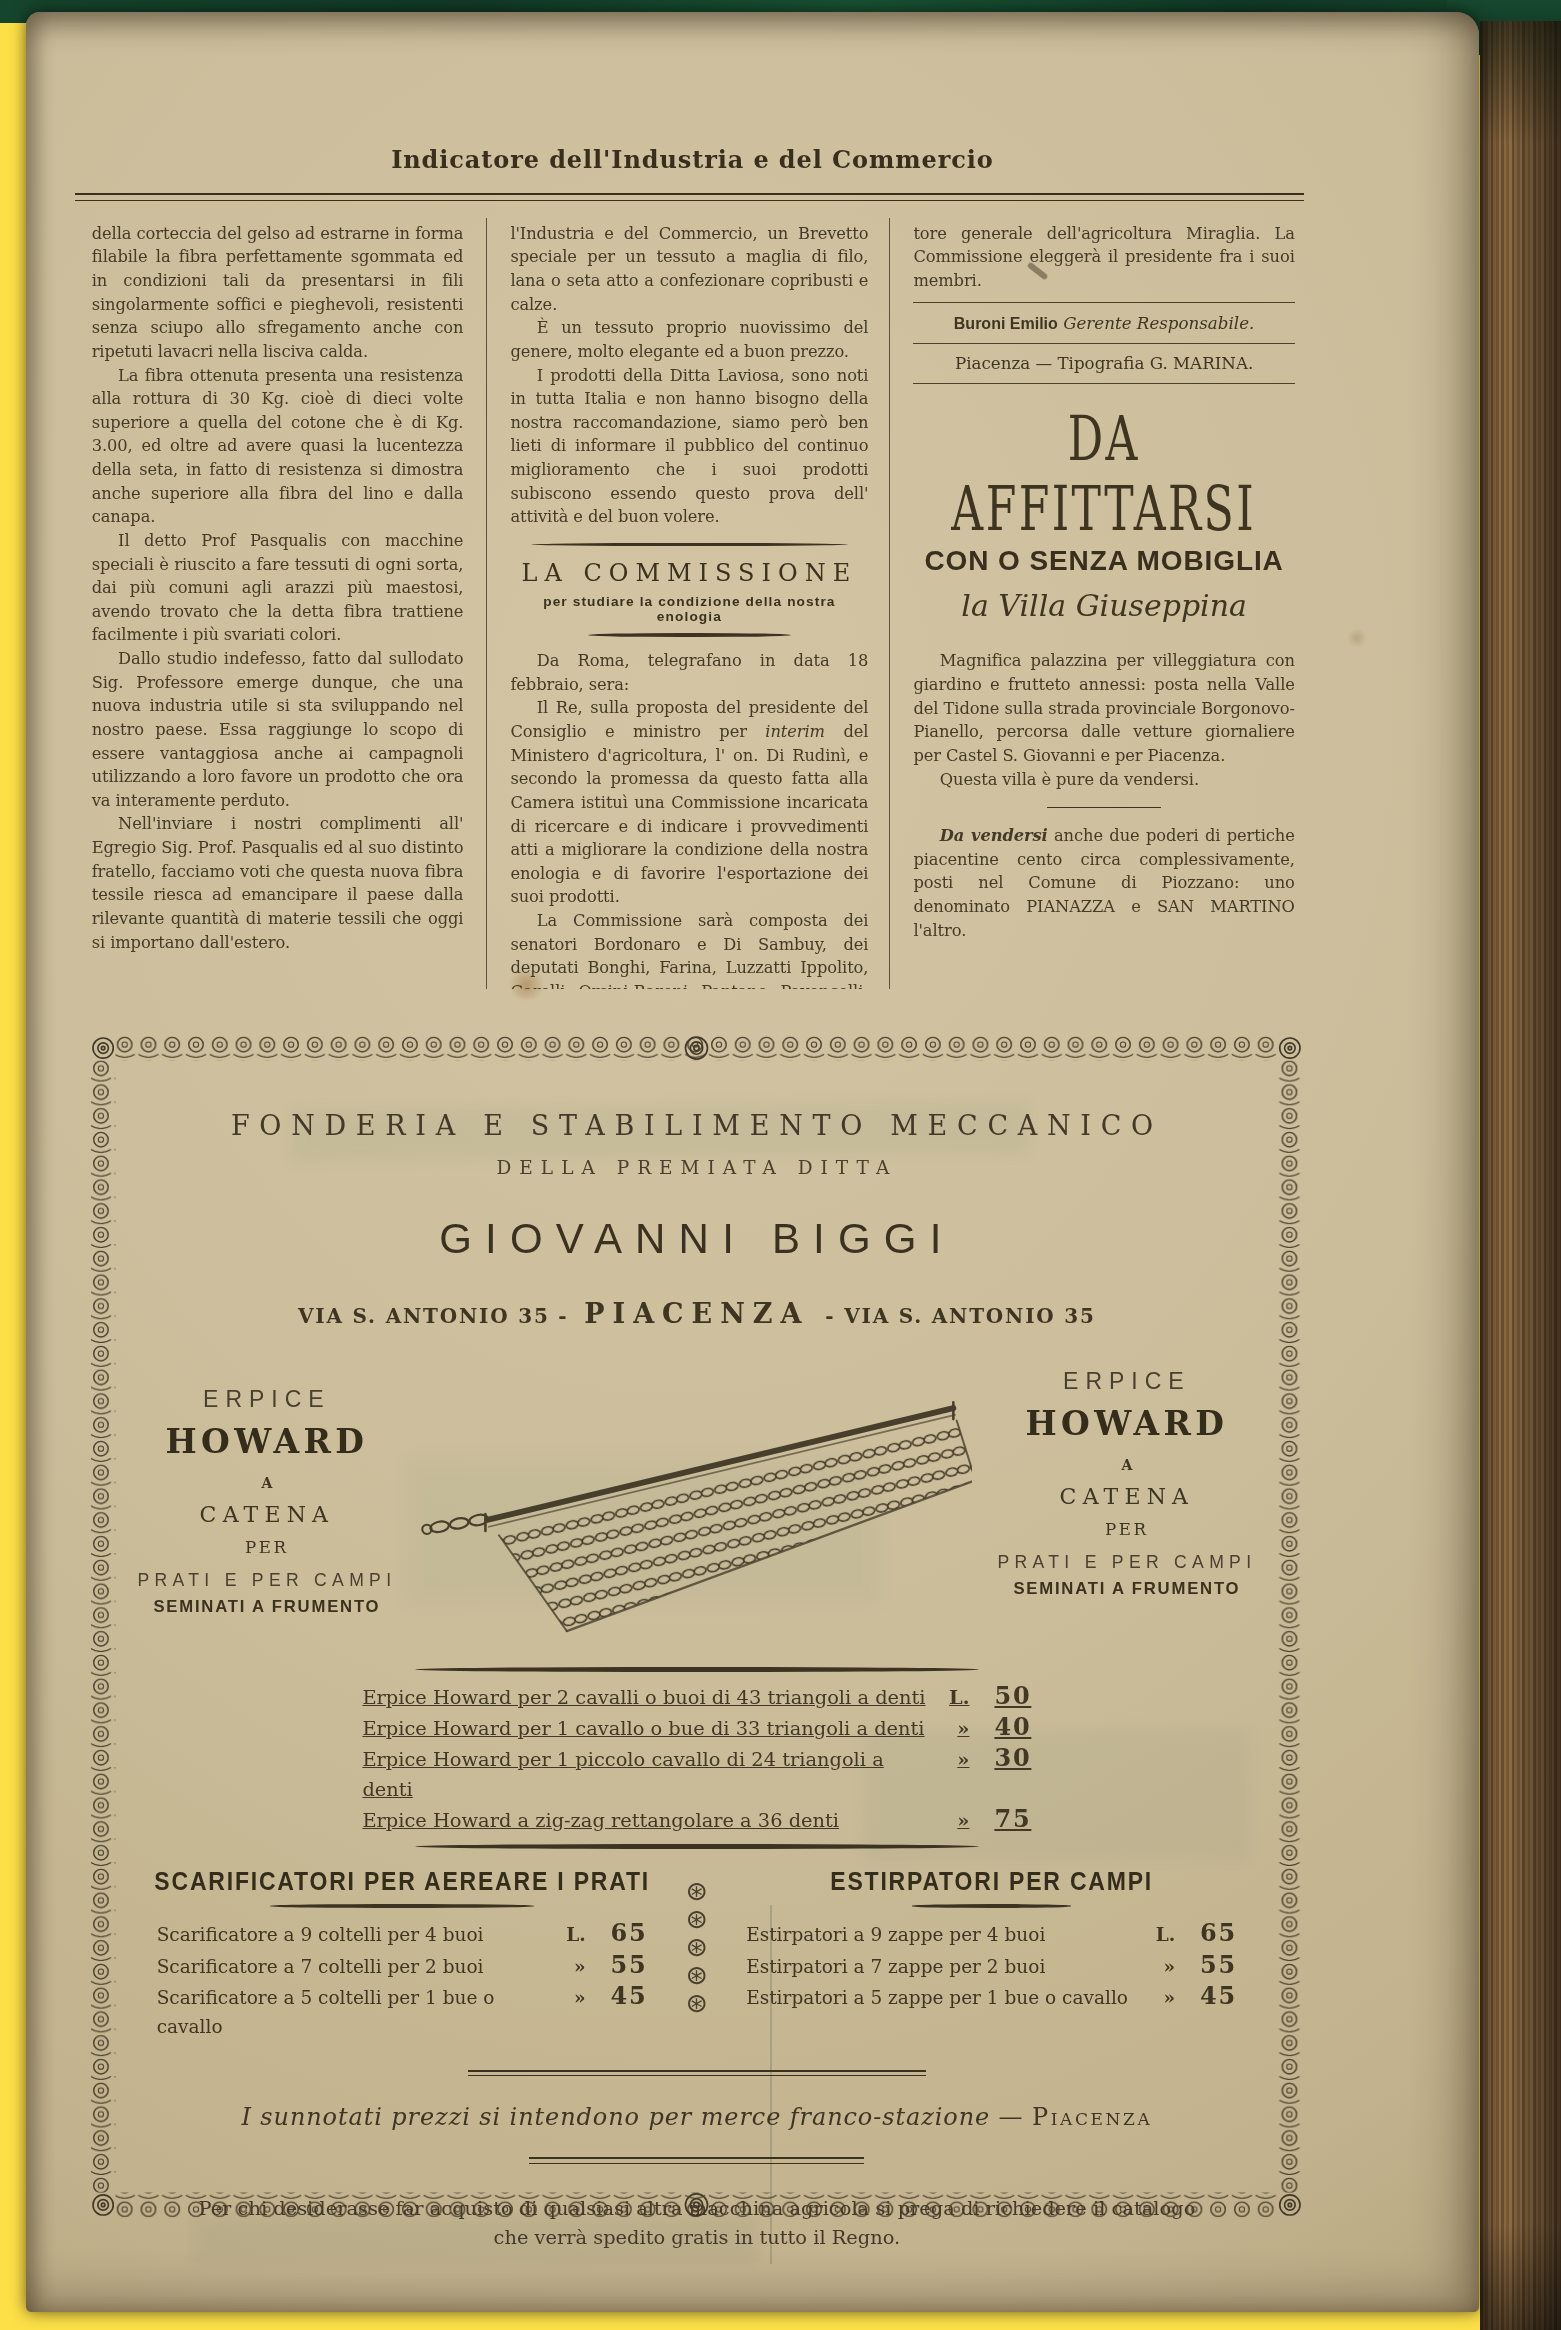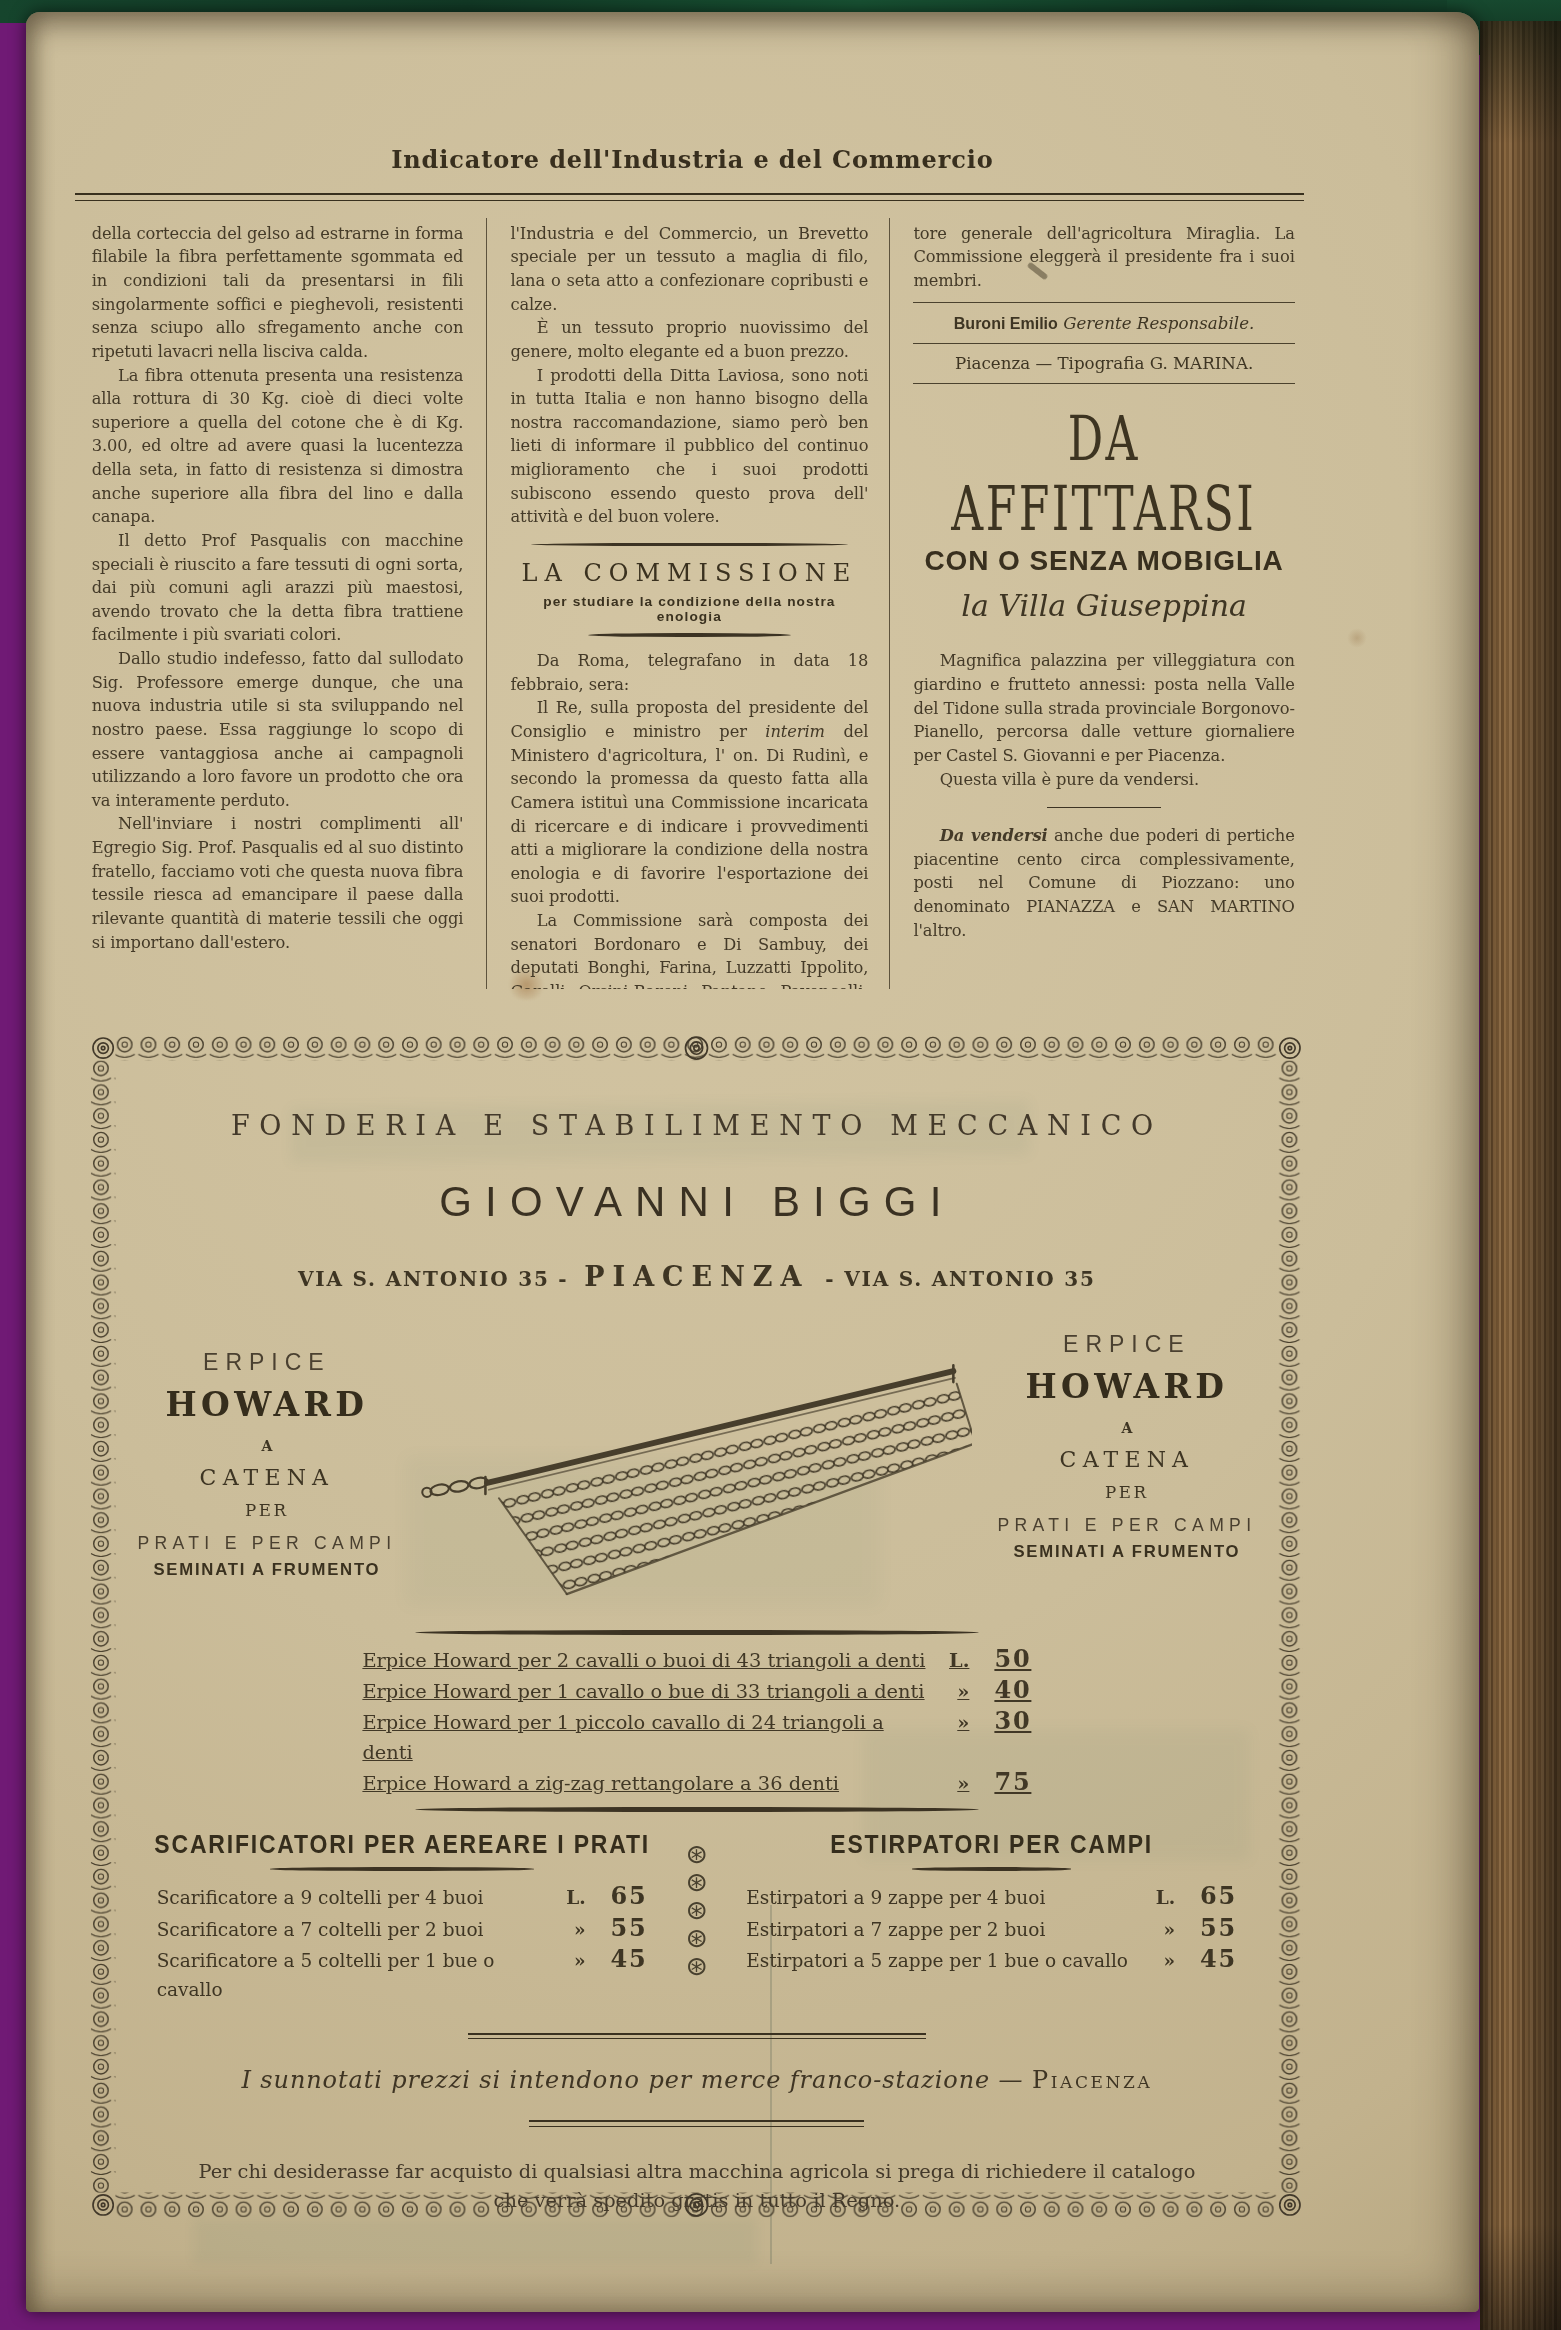--- a/index.html
+++ b/index.html
@@ -1,16 +1,16 @@
 <!DOCTYPE html>
 <html style="font-size:14px"><head>
 <meta charset="utf-8">
 <style>
   html,body{margin:0;padding:0;background:#090b08;}
-  .stage{position:relative;width:1561px;height:2330px;overflow:hidden;background:#701a75;
+  .stage{position:relative;width:1561px;height:2330px;overflow:hidden;background:#fde047;
          font-family:"DejaVu Serif",serif;}
   
   .top-strip{position:absolute;top:0;left:0;width:100%;height:23px;
              background:linear-gradient(90deg,#16452d 0%,#123a26 30%,#185233 55%,#123a26 80%,#16472e 100%);}
   .corner-green-tr{position:absolute;top:0;right:0;width:114px;height:55px;
              background:linear-gradient(180deg,#17492f,#10301f);}
   .book-edge{position:absolute;top:21px;right:0;width:81px;bottom:0;
              background:repeating-linear-gradient(90deg,#6b4e2e 0 2.6px,#8a6840 2.6px 5.3px,#7a5a36 5.3px 8px,#93714a 8px 10.6px);}
   .book-edge:after{content:"";position:absolute;inset:0;
              background:linear-gradient(180deg,rgba(10,18,10,.6),rgba(0,0,0,0) 123px),
@@ -206,20 +206,21 @@
             <circle cx="690" cy="16" r="7"></circle>
             <circle cx="690" cy="16" r="3"></circle>
           <circle cx="690" cy="1330" r="12.5"></circle>
             <circle cx="690" cy="1330" r="7"></circle>
             <circle cx="690" cy="1330" r="3"></circle>
         </g>
       </svg>
 
       <div class="ad-content">
         <div class="ad-line1">FONDERIA E STABILIMENTO MECCANICO</div>
+        <div class="ad-line2">DELLA PREMIATA DITTA</div>
         <div class="ad-company">GIOVANNI BIGGI</div>
         <div class="ad-address"><span>VIA S. ANTONIO 35 -</span> <span class="city">PIACENZA</span> <span>- VIA S. ANTONIO 35</span></div>
 
         <div class="ad-middle">
           <div class="erpice left">
             <div class="e1">ERPICE</div>
             <div class="e2">HOWARD</div>
             <div class="e3">A</div>
             <div class="e4">CATENA</div>
             <div class="e5">PER</div>

